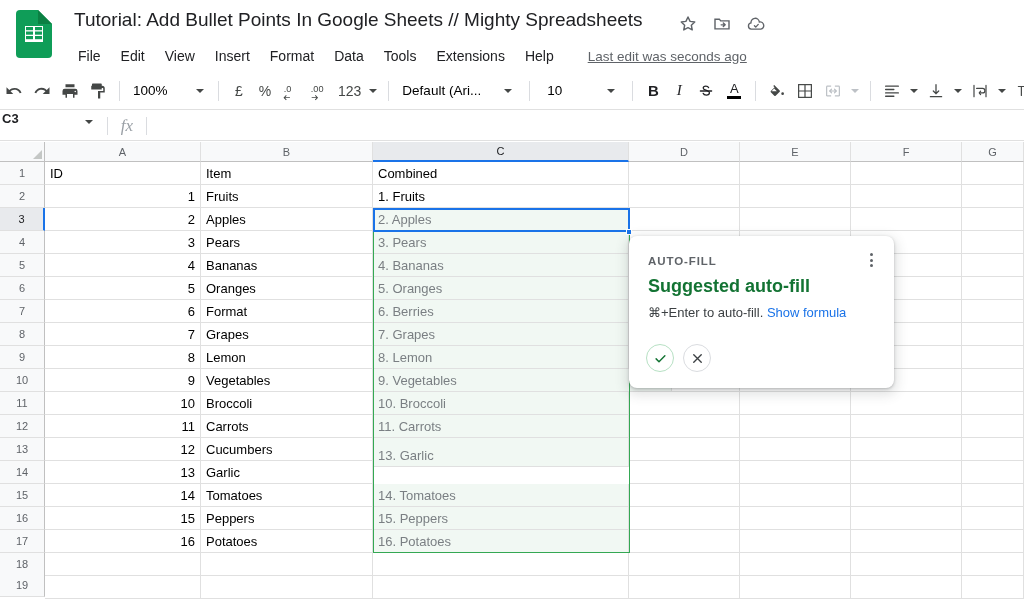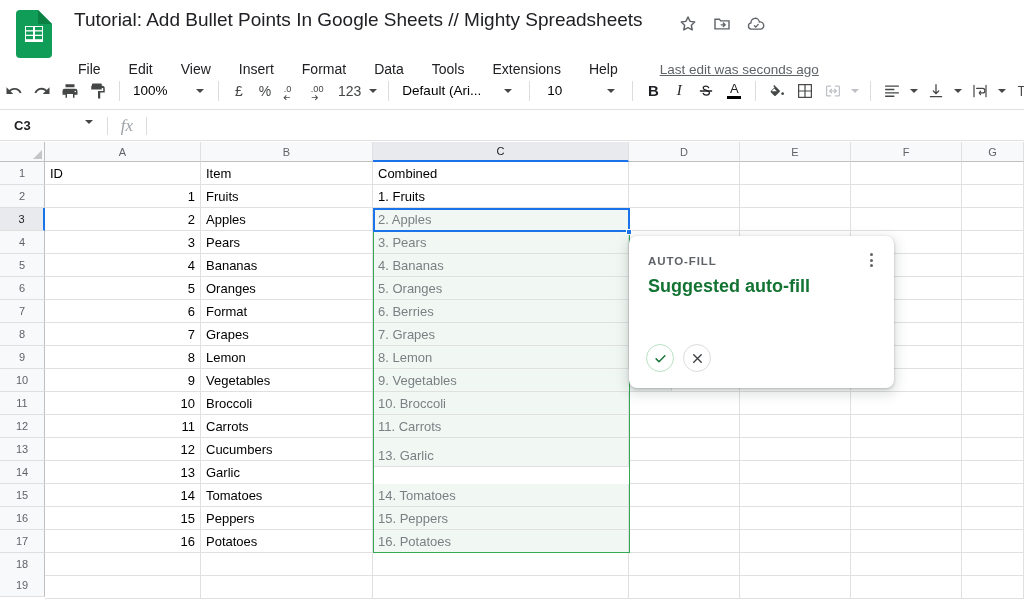--- a/index.html
+++ b/index.html
@@ -23,22 +23,22 @@
   .doc-title {
     position: absolute; left: 74px; top: 9px;
     font-size: 19px; color: #202124; letter-spacing: 0;
     white-space: nowrap;
   }
   .title-icons { position: absolute; top: 14px; left: 678px; display: flex; gap: 14px; }
   .title-icons .ic { width: 20px; height: 20px; color: #5f6368; cursor: pointer; }
   .title-icons .ic svg { display:block; }
 
   .menubar {
-    position: absolute; left: 74px; top: 59px;
-    display: flex; align-items: center; gap: 12px;
+    position: absolute; left: 74px; top: 46px;
+    display: flex; align-items: center; gap: 4px;
     font-size: 14px; color: #202124;
   }
   .menubar .mi {
     padding: 2px 8px; cursor: pointer; white-space: nowrap;
     border-radius: 4px;
   }
   .menubar .mi:first-child { padding-left: 4px; }
   .lastedit {
     margin-left: 22px; font-size: 13.5px; color: #5f6368;
     text-decoration: underline; cursor: pointer; white-space: nowrap;
@@ -72,22 +72,22 @@
   .disabled { color: #bdc1c6 !important; }
   .textcolor-swatch { width: 14px; height: 3px; background: #000; margin-top: 1px; }
 
   
   .formulabar {
     position: absolute; top: 111px; left: 0; width: 1024px; height: 30px;
     display: flex; align-items: center; border-bottom: 1px solid #e0e0e0;
     background: #fff;
   }
   .namebox {
-    width: 107px; height: 30px; display:flex; align-items:center;
-    padding-left: 14px; font-size: 13px; color: #202124; font-weight: 600;
+    width: 107px; height: 30px; display:flex; align-items:flex-start;
+    padding-left: 2px; font-size: 13px; color: #202124; font-weight: 600;
     cursor: text; position: relative;
   }
   .namebox .nb-caret { position:absolute; right: 14px; top: 13px; }
   .vline { width: 1px; height: 18px; background: #dadce0; flex: none; }
   .fx { width: 38px; display:flex; align-items:center; justify-content:center;
         font-family: "Liberation Serif", serif; font-style: italic; font-size: 17px; color: #9aa0a6; }
   .finput { flex: 1; height: 30px; padding-left: 9px; font-size: 13px; color: #202124;
             display:flex; align-items:center; cursor: text; }
 
   
@@ -557,20 +557,24 @@
   </div>
 
   <div class="af-card">
     <div class="af-label">AUTO-FILL</div>
     <div class="af-dots">
         <i></i>
         <i></i>
         <i></i>
       </div>
     <div class="af-title">Suggested auto-fill</div>
+    <div class="af-sub">
+      <span>⌘+Enter to auto-fill.</span>
+      <a>Show formula</a>
+    </div>
     <div class="af-actions">
       <div class="af-circle af-accept">
         <svg viewBox="0 0 24 24" width="15" height="15" fill="none" stroke="#137333" stroke-width="2.3" stroke-linecap="round" stroke-linejoin="round">
             <path d="M5 12.6l4.6 4.6L19 7.6"></path>
           </svg>
       </div>
       <div class="af-circle af-reject">
         <svg viewBox="0 0 24 24" width="15" height="15" fill="none" stroke="#3c4043" stroke-width="2.2" stroke-linecap="round">
             <path d="M6 6l12 12M18 6L6 18"></path>
           </svg>

